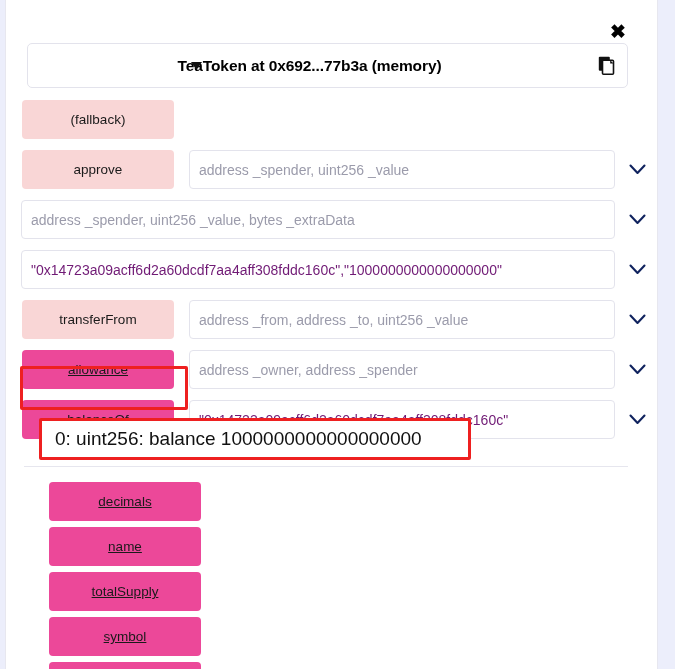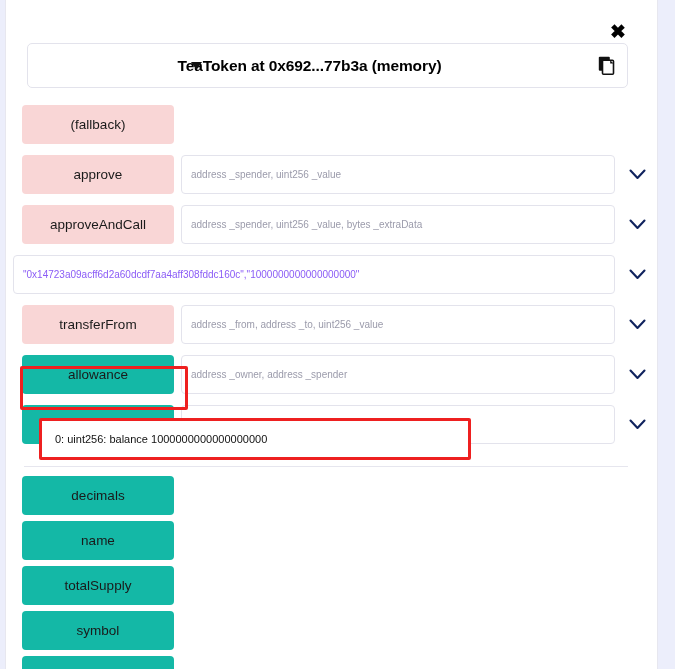--- a/index.html
+++ b/index.html
@@ -92,50 +92,50 @@
     position: absolute;
     left: 0;
     top: 100px;
     width: 653px;
   }
   .fn-row {
     position: relative;
     height: 44px;
     margin-bottom: 6px;
     display: flex;
-    align-items: flex-end;
+    align-items: flex-start;
   }
   .fn-btn {
     width: 152px;
     height: 39px;
     margin-left: 16px;
     border: none;
     border-radius: 4px;
     font-family: "Liberation Sans", sans-serif;
     font-size: 13.5px;
     color: #1a1a1a;
     cursor: pointer;
     flex: none;
     box-sizing: border-box;
     padding: 0;
     text-align: center;
   }
   .fn-btn.pink   { background: #f9d6d6; }
-  .fn-btn.blue   { background: #14b8a6; }
+  .fn-btn.blue   { background: #ec4899; text-decoration: underline; }
 
   .fn-input {
     flex: 1;
     height: 39px;
-    margin-left: 7px;
+    margin-left: 15px;
     border: 1px solid #e3e3ec;
     border-radius: 4px;
     background: #ffffff;
     font-family: "Liberation Sans", sans-serif;
-    font-size: 10px;
-    color: #8b5cf6;
+    font-size: 14px;
+    color: #701a75;
     padding: 0 9px;
     box-sizing: border-box;
     outline: none;
     min-width: 0;
   }
   .fn-input::placeholder { color: #9b9bab; }
 
   .chevron {
     width: 44px;
     height: 39px;
@@ -179,21 +179,21 @@
     height: 42px;
     border: 3px solid #ee2020;
     border-radius: 2px;
     background: #ffffff;
     box-sizing: border-box;
     display: flex;
     align-items: center;
     padding-left: 13px;
   }
   #result-text {
-    font-size: 11px;
+    font-size: 19px;
     color: #111111;
     white-space: nowrap;
   }
   #result-divider {
     position: absolute;
     left: 18px;
     top: 52px;
     width: 604px;
     height: 1px;
     background: #e6e6ee;
@@ -202,21 +202,22 @@
   
   #lower-rows {
     position: absolute;
     left: 0;
     top: 476px;
     width: 653px;
   }
   .low-row {
     height: 45px;
     display: flex;
-    align-items: flex-start;
+    align-items: flex-end;
+    margin-left: 27px;
   }
   .low-row .fn-btn { height: 39px; }
 </style>
 </head>
 <body>
 
 <div id="panel">
 
   <div id="close-btn">✖</div>
 
@@ -244,21 +245,20 @@
       <div class="fn-row">
         <button class="fn-btn pink">approve</button>
         <input class="fn-input" type="text" placeholder="address _spender, uint256 _value" style="">
         <div class="chevron">
           <svg width="17" height="11" viewBox="0 0 17 11">
             <polyline points="1.5,1.5 8.5,9 15.5,1.5" fill="none" stroke="#10235e" stroke-width="2.1" stroke-linecap="round" stroke-linejoin="round"></polyline>
           </svg>
         </div>
       </div>
       <div class="fn-row">
-        <button class="fn-btn pink">approveAndCall</button>
         <input class="fn-input" type="text" placeholder="address _spender, uint256 _value, bytes _extraData" style="">
         <div class="chevron">
           <svg width="17" height="11" viewBox="0 0 17 11">
             <polyline points="1.5,1.5 8.5,9 15.5,1.5" fill="none" stroke="#10235e" stroke-width="2.1" stroke-linecap="round" stroke-linejoin="round"></polyline>
           </svg>
         </div>
       </div>
       <div class="fn-row">
         <input class="fn-input" type="text" placeholder="address _to, uint256 _value" value="&quot;0x14723a09acff6d2a60dcdf7aa4aff308fddc160c&quot;,&quot;1000000000000000000&quot;" style="">
         <div class="chevron">

